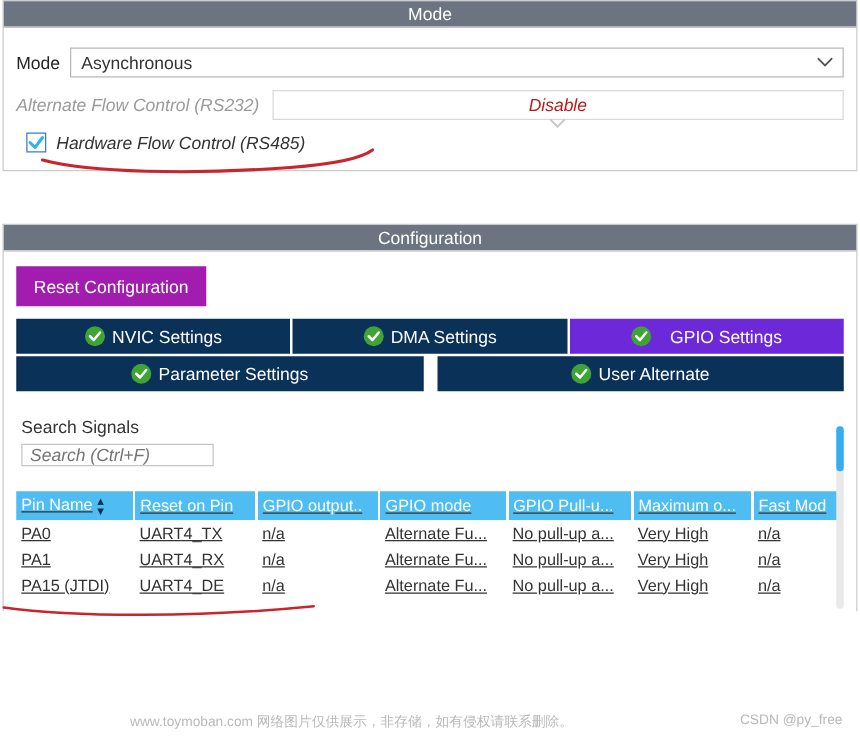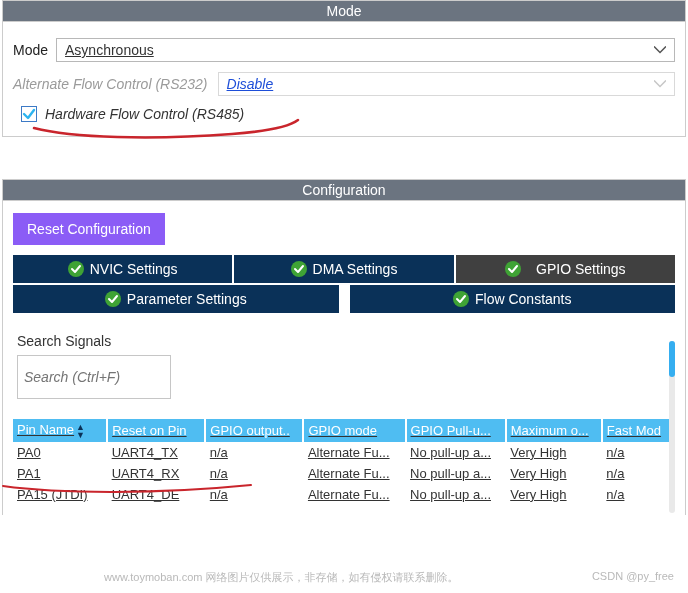--- a/index.html
+++ b/index.html
@@ -49,30 +49,30 @@
     flex: 1;
     border: 1px solid #b8b8b8;
     background: #fff;
     display: flex;
     align-items: center;
     justify-content: space-between;
     padding: 3px 8px;
     font-size: 14px;
     box-sizing: border-box;
     height: 24px;
-    text-decoration: underline;
   }
   .select-wrap.short {
     margin-left: 4px;
     flex: 1;
   }
   .select-wrap.dim {
-    color: #1d4ed8;
+    color: #b91c1c;
     font-style: italic;
     border-color: #d9d9d9;
+    flex-direction: column;
   }
   .chevron {
     font-size: 12px;
     color: #555;
   }
   .select-wrap.dim .chevron { color: #c7c7c7; }
 
   .checkbox-row {
     display: flex;
     align-items: center;
@@ -101,21 +101,21 @@
     pointer-events: none;
   }
 
   .config-panel {
     margin-top: 42px;
   }
   .config-body {
     padding: 12px 10px 10px 10px;
   }
   .reset-btn {
-    background: #8b5cf6;
+    background: #a21caf;
     color: #fff;
     border: none;
     padding: 8px 14px;
     font-size: 14px;
     cursor: pointer;
     margin: 0 0 10px 0;
   }
   .tabs {
     display: grid;
     grid-template-columns: 1fr 1fr 1fr;
@@ -134,42 +134,42 @@
     text-align: center;
     padding: 6px 4px;
     font-size: 14px;
     display: flex;
     align-items: center;
     justify-content: center;
     gap: 6px;
     cursor: pointer;
   }
   .tab.active {
-    background: #404040;
+    background: #6d28d9;
     gap: 15px;
   }
   .tab-icon {
     width: 16px; height: 16px;
     border-radius: 50%;
     background: #3fa335;
     display: inline-flex;
     align-items: center;
     justify-content: center;
     color: #fff;
     font-size: 11px;
   }
 
   .signals-block {
     margin-top: 20px;
     padding-left: 4px;
   }
   .signals-title { font-size: 14px; color: #333; margin-bottom: 6px; }
   .search-input {
     border: 1px solid #c6c6c6;
-    padding: 13px 6px;
+    padding: 0 6px;
     font-size: 14px;
     font-style: italic;
     color: #c2410c;
     width: 140px;
     outline: none;
   }
 
   .gpio-table {
     margin-top: 20px;
     width: 100%;
@@ -329,21 +329,21 @@
             </svg>
         </span>
         <span>Parameter Settings</span>
       </div>
       <div class="tab">
         <span class="tab-icon">
           <svg viewBox="0 0 12 12" width="12" height="12">
               <path d="M2 6 L5 9 L10 3" stroke="#fff" stroke-width="2" fill="none" stroke-linecap="round" stroke-linejoin="round"></path>
             </svg>
         </span>
-        <span>Flow Constants</span>
+        <span>User Alternate</span>
       </div>
     </div>
 
     <div class="signals-block">
       <div class="signals-title">Search Signals</div>
       <input class="search-input" placeholder="Search (Ctrl+F)" style="">
     </div>
 
     <table class="gpio-table">
       <colgroup>

